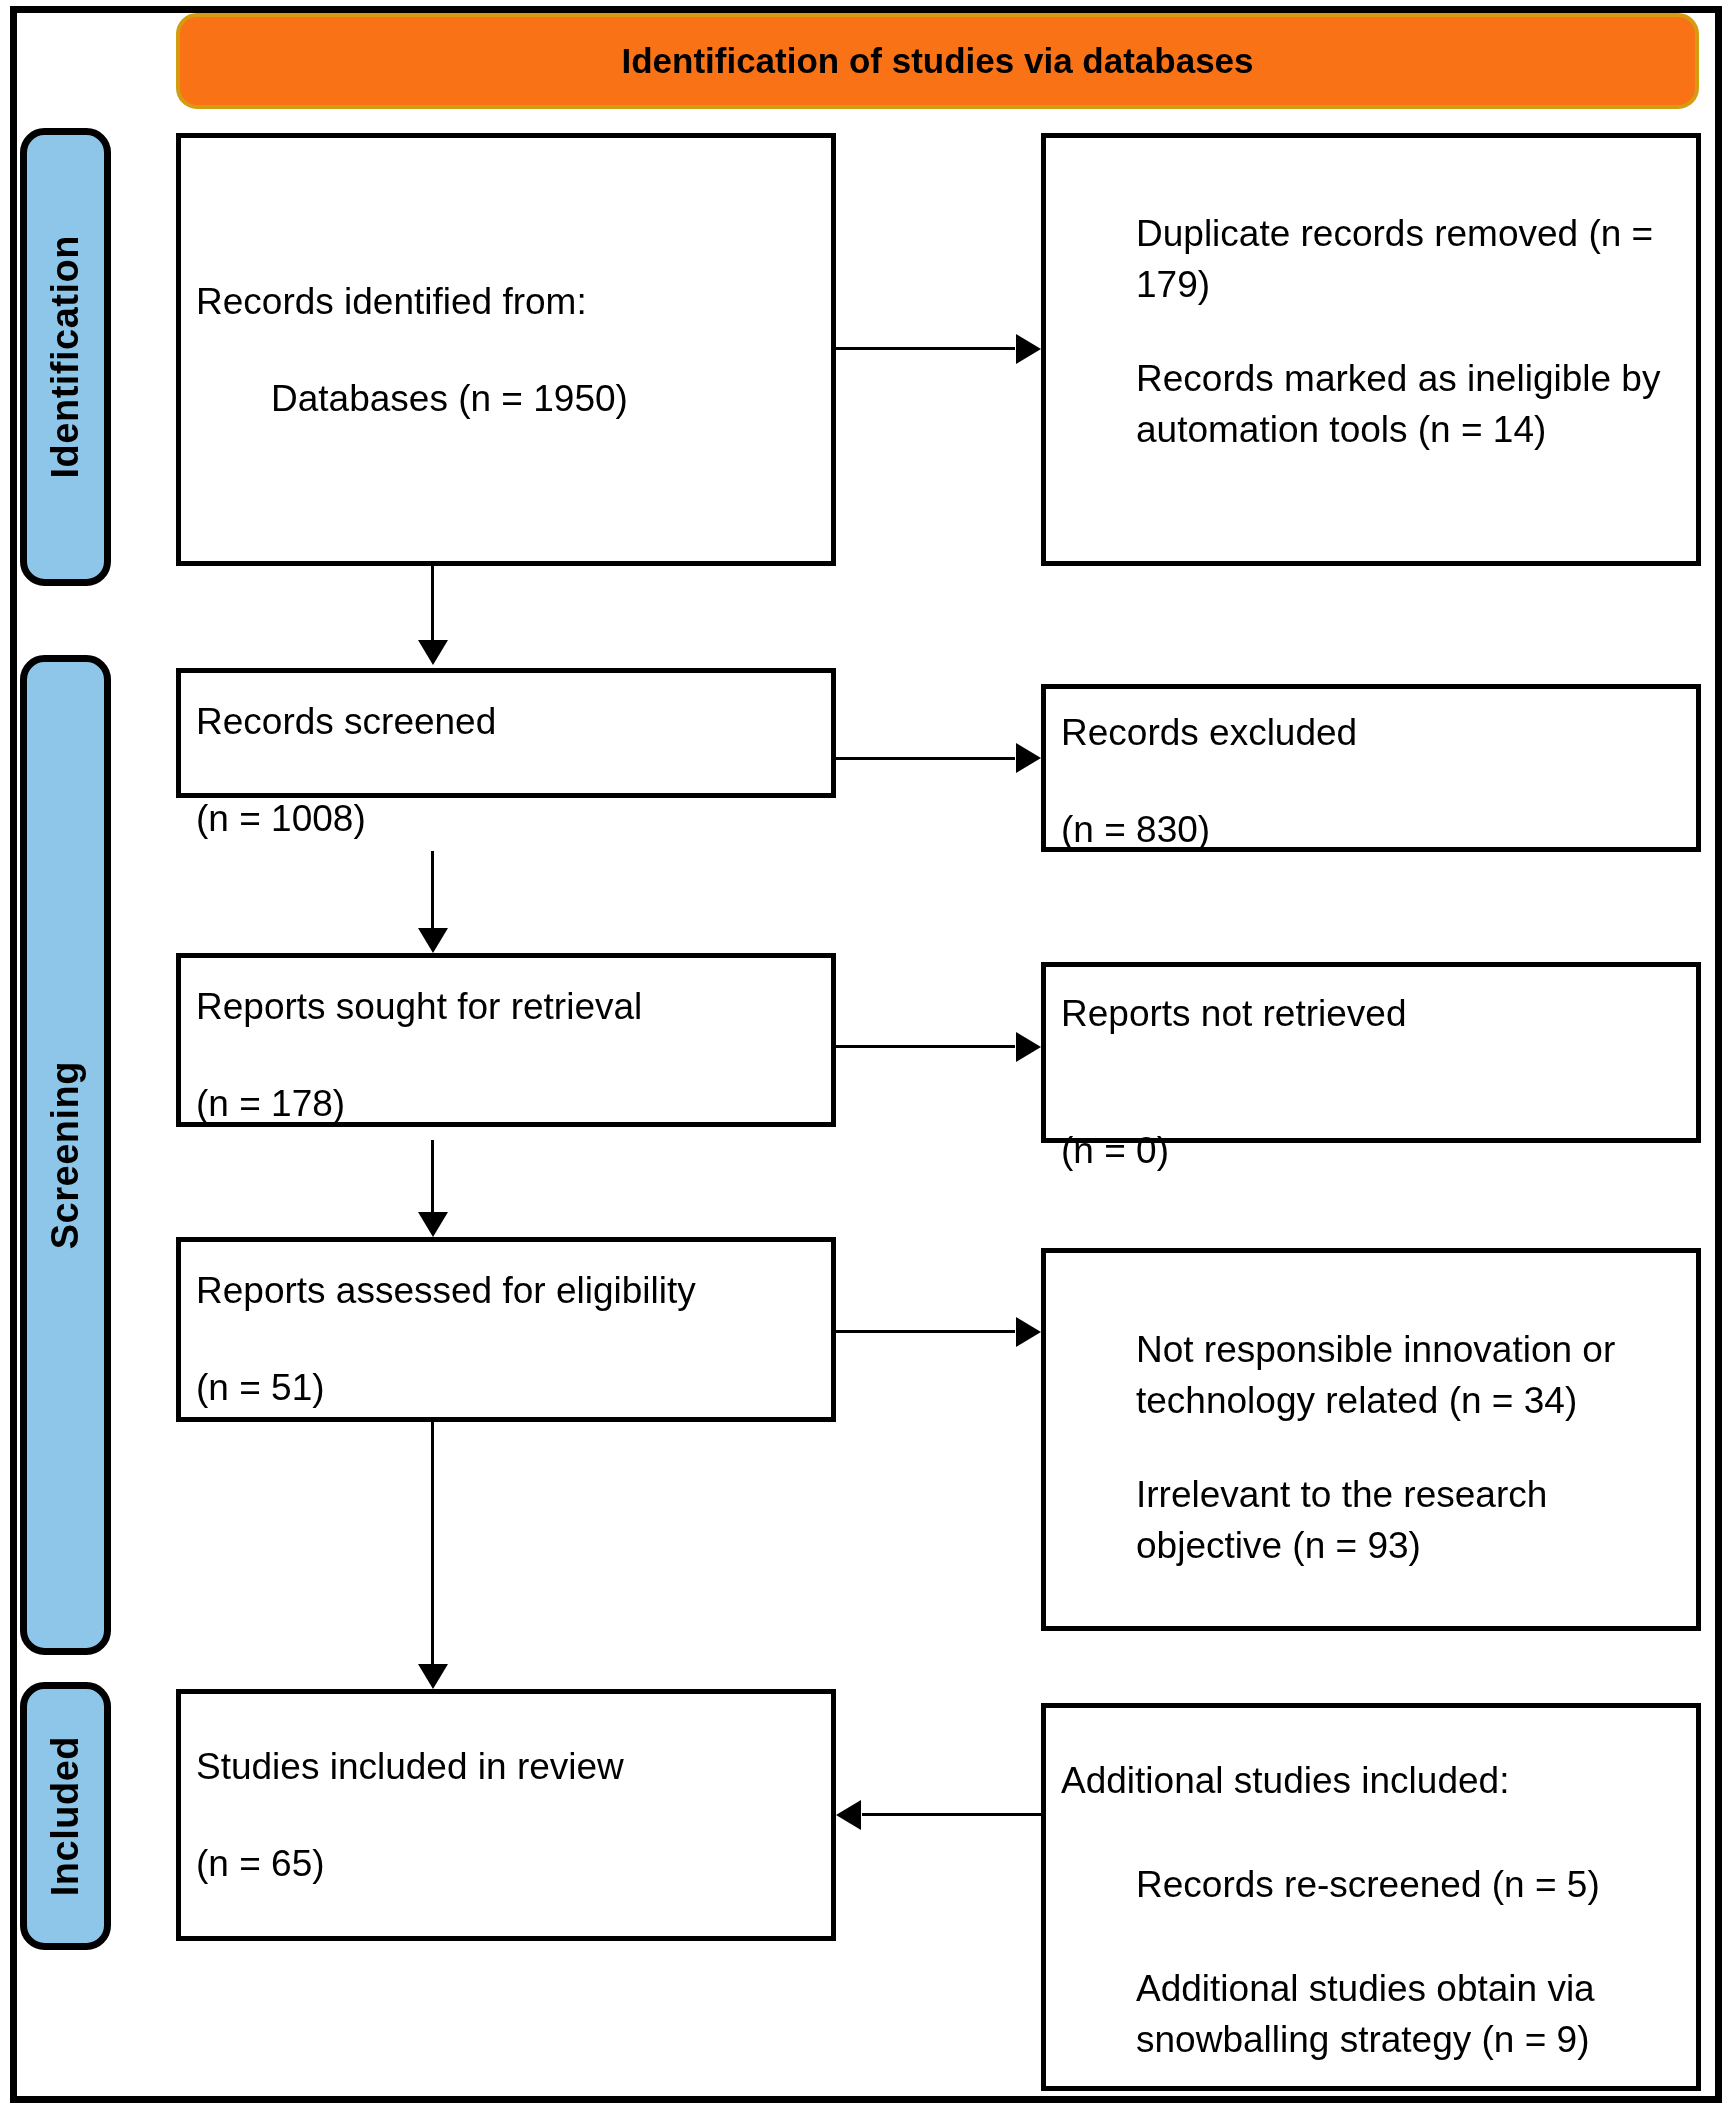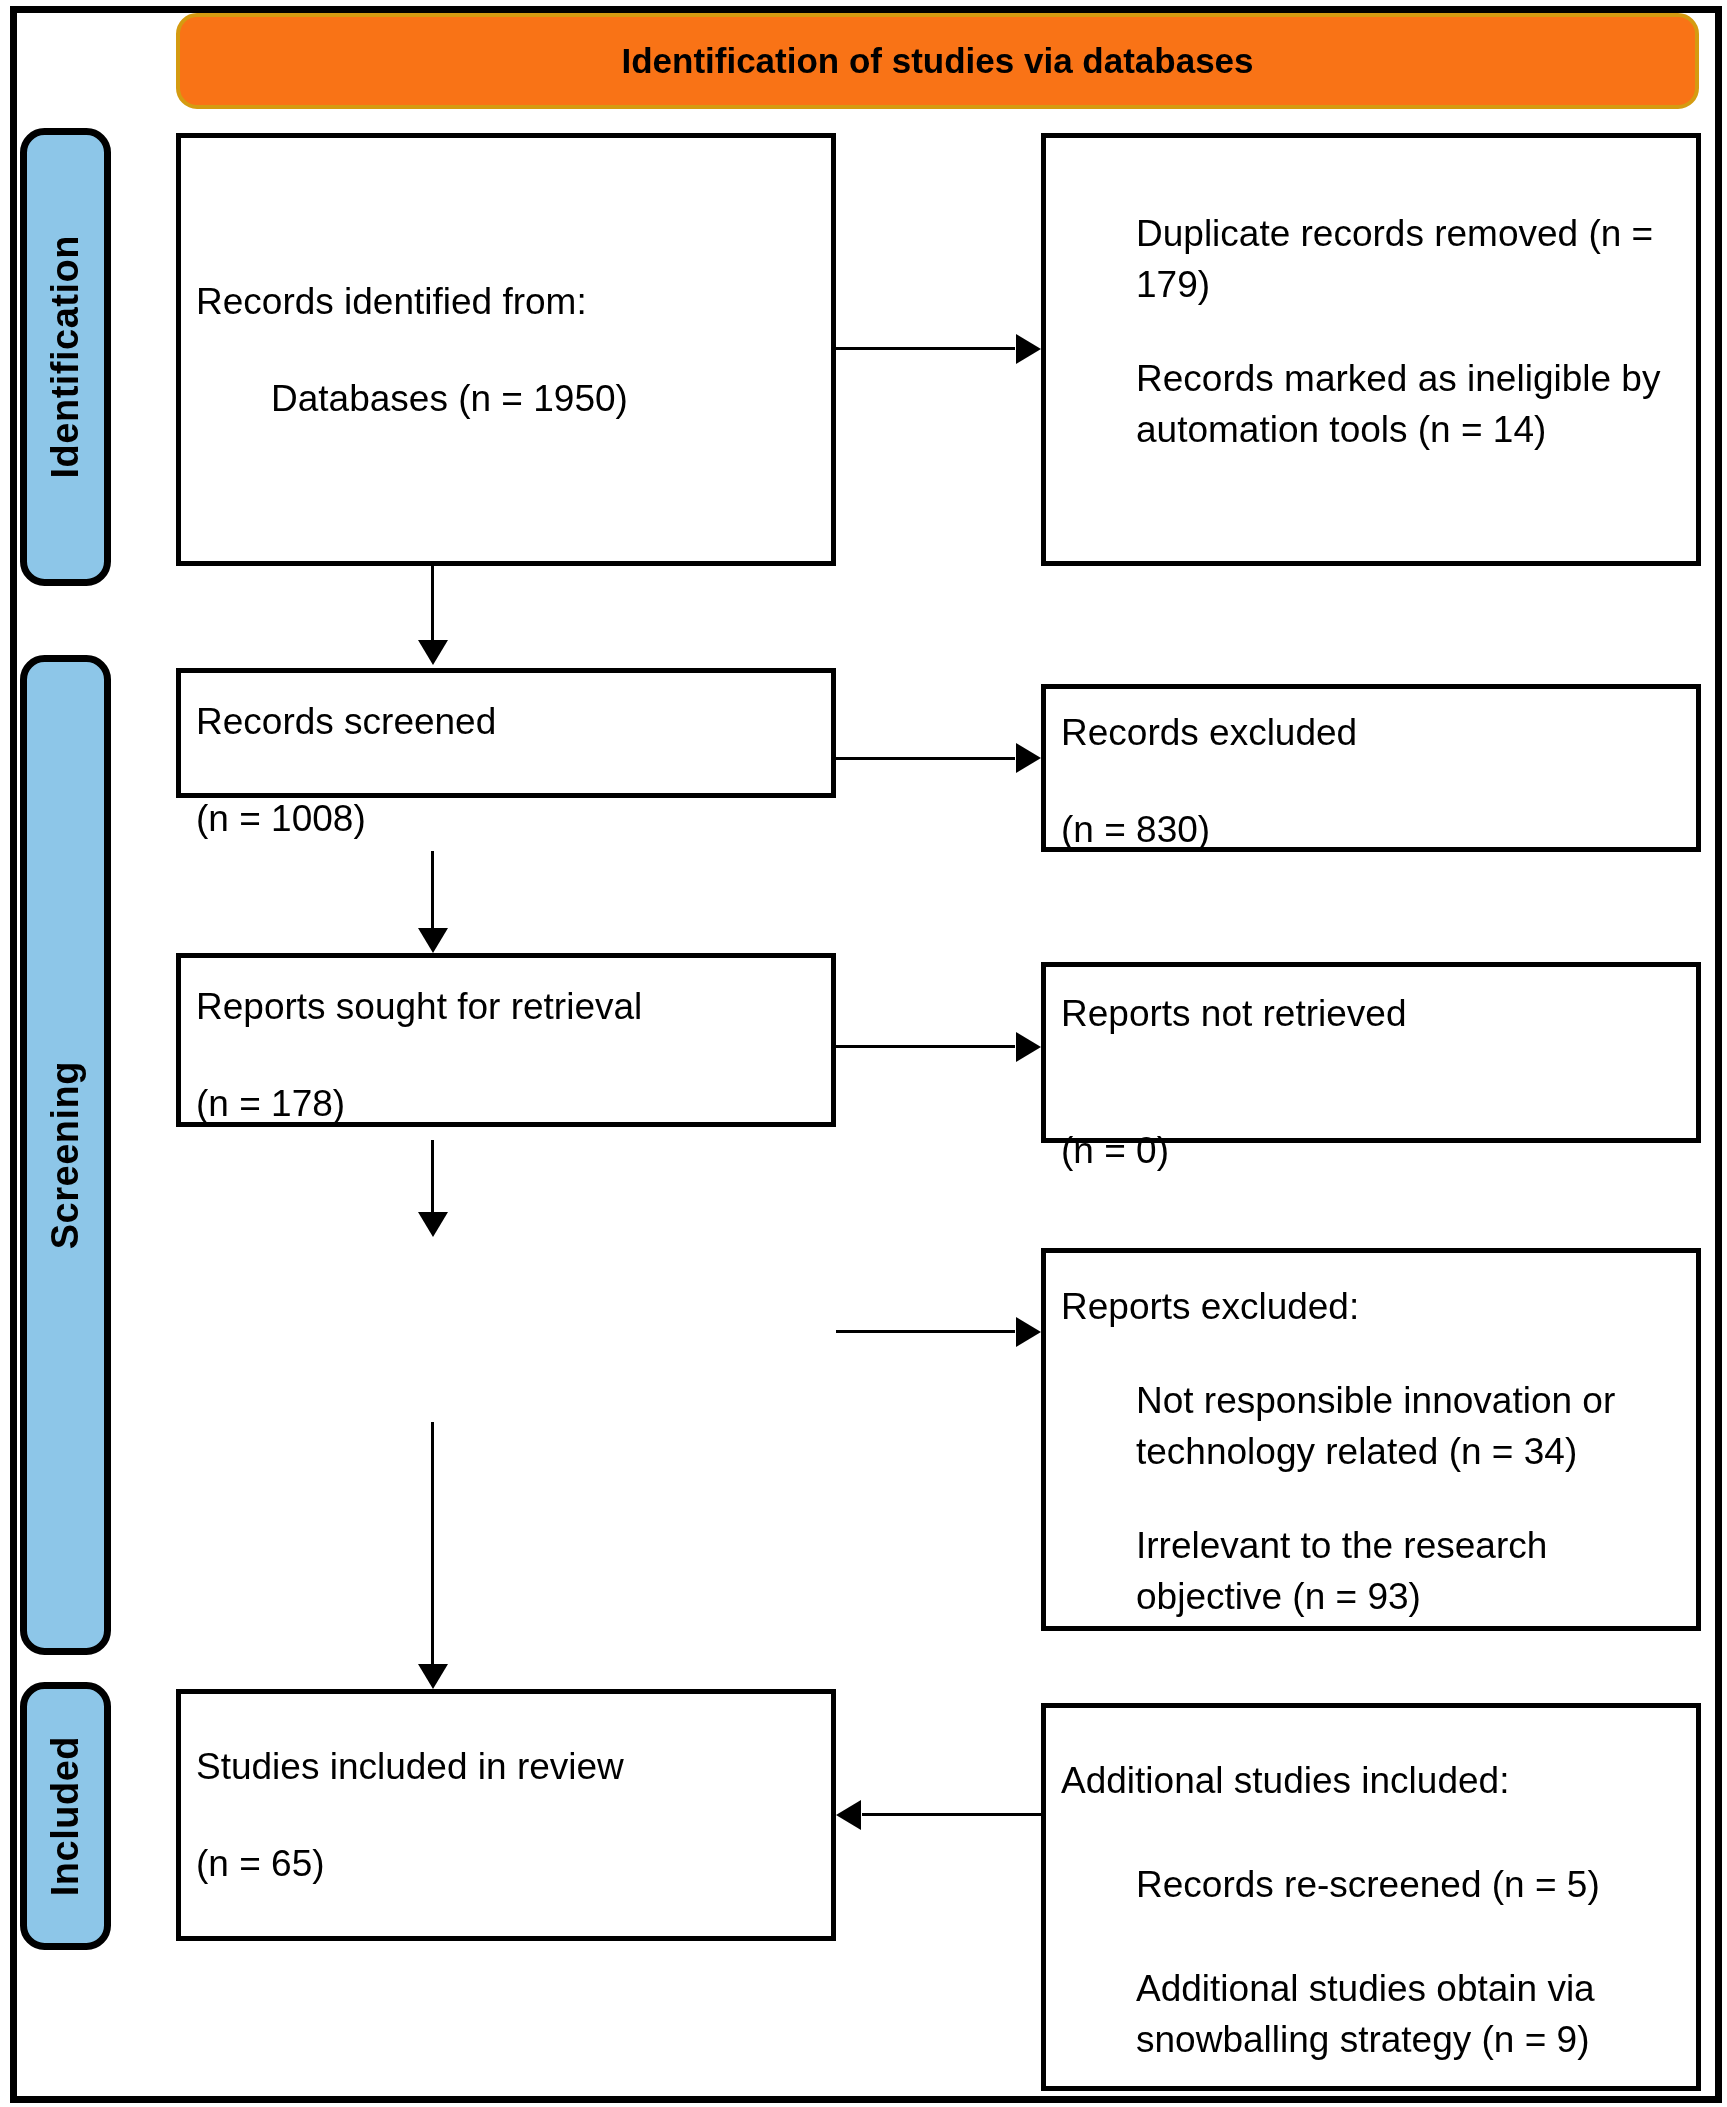--- a/index.html
+++ b/index.html
@@ -106,24 +106,29 @@
     </div>
   </div>
 
   <div class="box col-r" style="top:962px; height:181px;">
     <div class="inner" style="padding-top:21px;gap:40px;">
       <div>Reports not retrieved</div>
       <div class="gap">(n = 0)</div>
     </div>
   </div>
 
+  <div class="box col-l" style="top:1237px; height:185px;">
+    <div class="inner" style="padding-top:23.4px;">
+      <div>Reports assessed for eligibility</div>
+      <div class="gap">(n = 51)</div>
+    </div>
+  </div>
 
   <div class="box col-r" style="top:1248px; height:383px;">
     <div class="inner" style="padding-top:28px;">
-      <div>Reports excluded:</div>
       <div class="gap-sm indent">Not responsible innovation or technology related (n = 34)</div>
       <div class="gap-sm indent">Irrelevant to the research objective (n = 93)</div>
     </div>
   </div>
 
   <div class="box col-l center-v" style="top:1689px; height:252px;">
     <div class="inner">
       <div>Studies included in review</div>
       <div class="gap">(n = 65)</div>
     </div>

